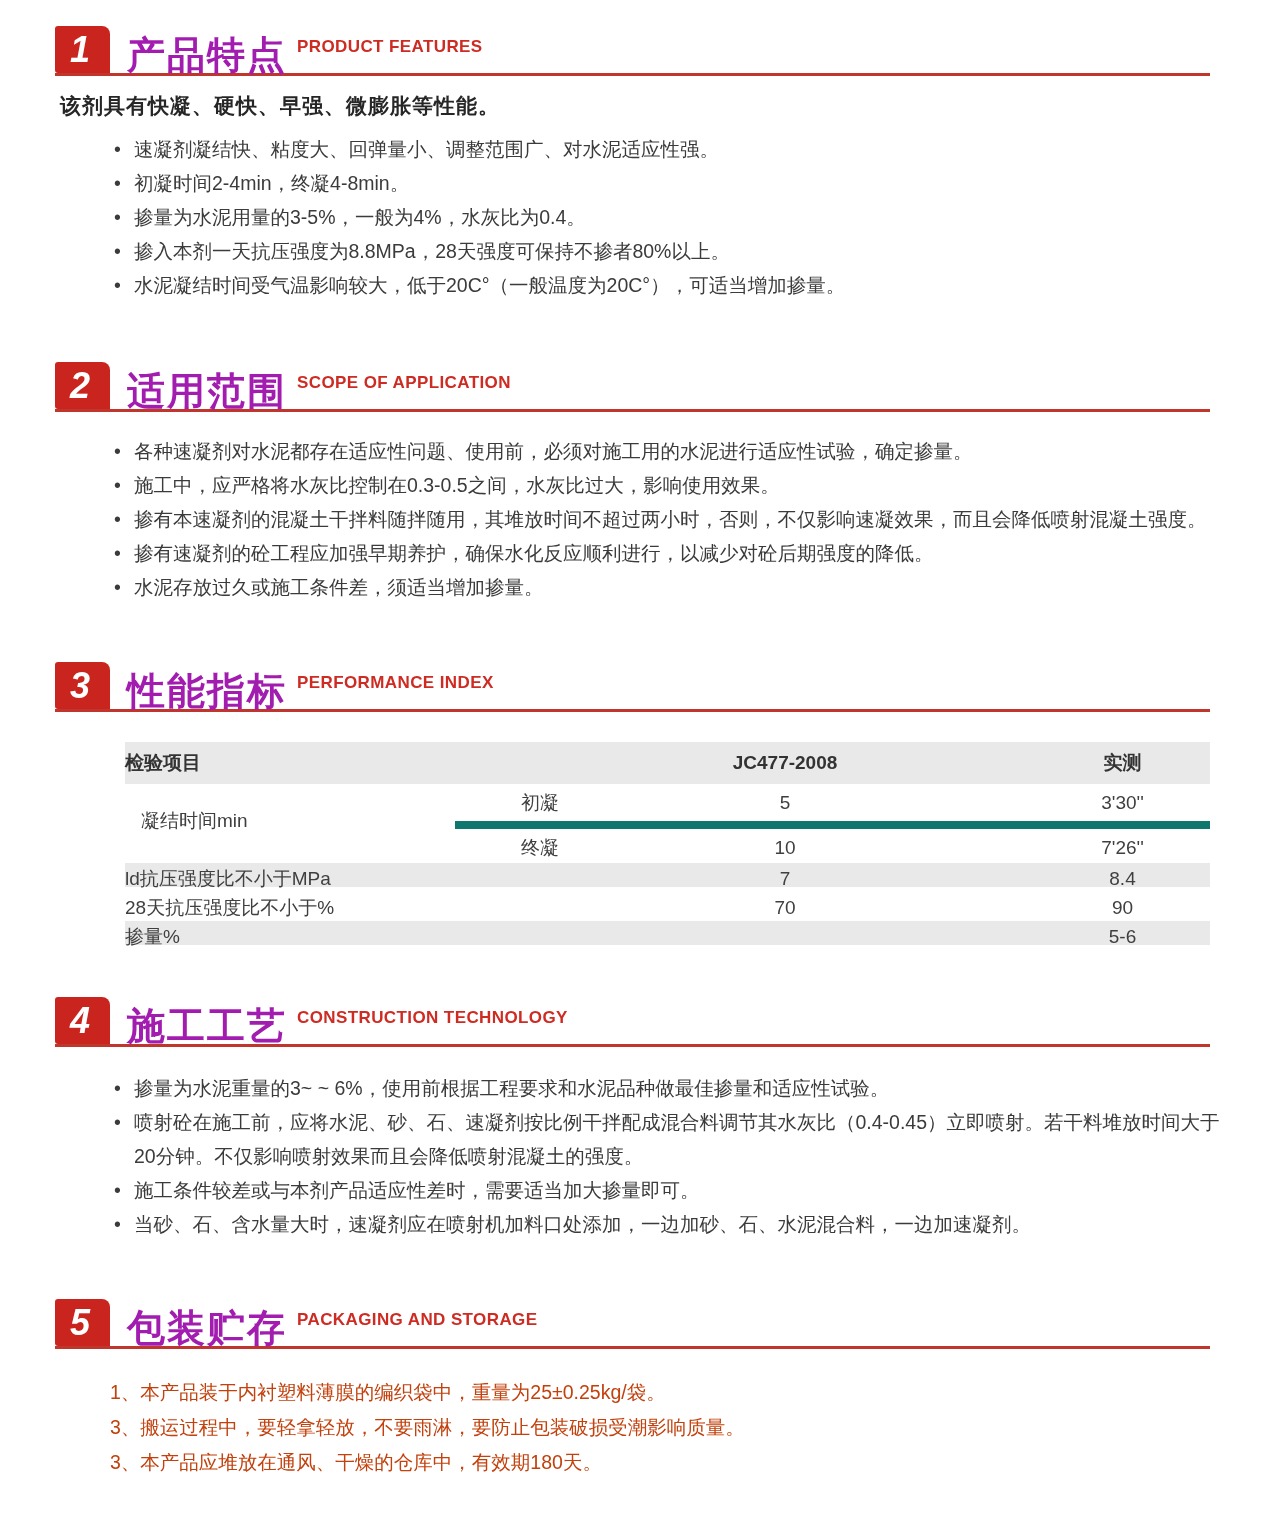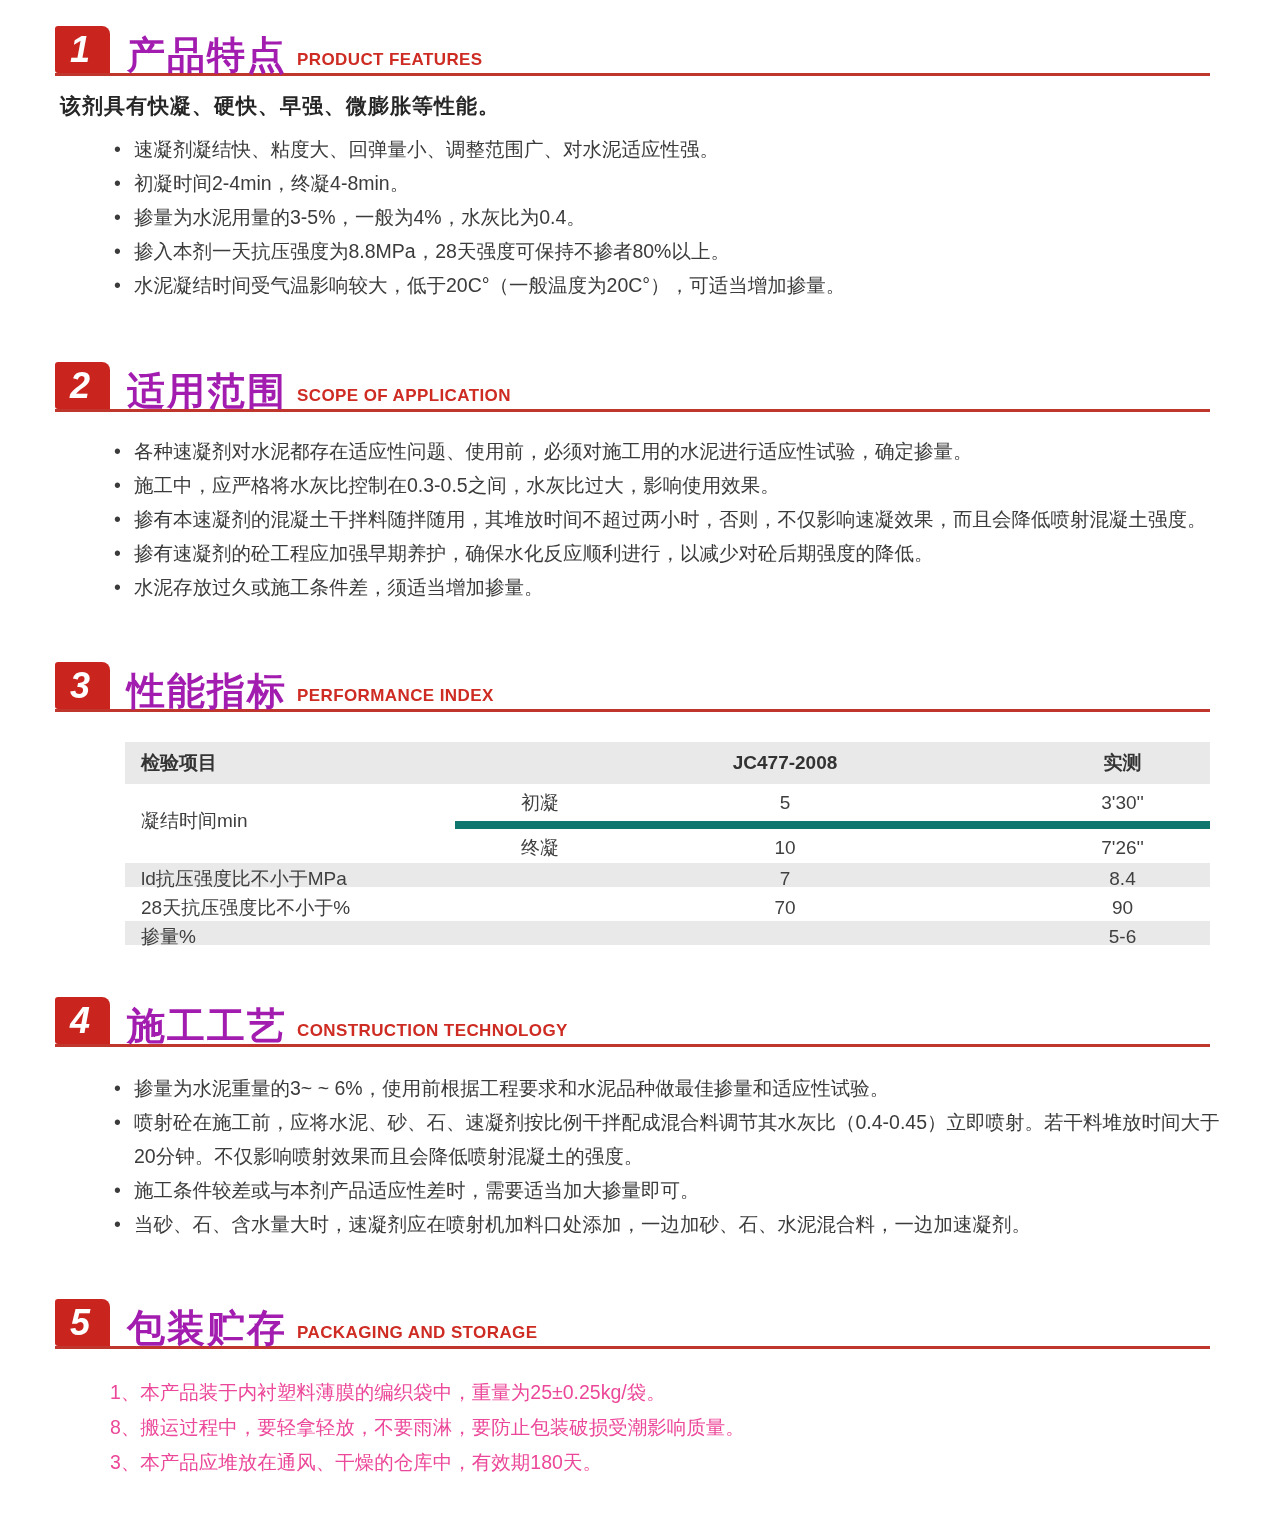--- a/index.html
+++ b/index.html
@@ -39,21 +39,21 @@
     line-height: 0.95;
     letter-spacing: 2px;
     margin-left: 17px;
   }
   .t-en {
     color: #ce2b23;
     font-size: 17px;
     font-weight: 700;
     letter-spacing: 0.4px;
     margin-left: 10px;
-    padding-bottom: 3px;
+    padding-bottom: 16px;
     white-space: nowrap;
   }
 
   
   .intro {
     margin: 16px 0 0 60px;
     font-size: 21px;
     font-weight: bold;
     color: #262626;
     letter-spacing: 1px;
@@ -77,42 +77,42 @@
     color: #3b3b3b;
   }
   ol.plist {
     list-style: none;
     margin: 26px 0 0 110px;
     width: 1110px;
   }
   ol.plist li {
     font-size: 19.5px;
     line-height: 35px;
-    color: #ec4899;
+    color: #c2410c;
   }
 
   
   .ptable {
     margin: 30px 0 0 125px;
     width: 1085px;
     font-size: 19px;
     color: #3f3f3f;
   }
   .tgrid {
     display: grid;
     grid-template-columns: 330px 170px 320px 1fr;
   }
   .t-headrow {
     background: #e9e9e9;
     height: 42px;
     line-height: 42px;
     font-weight: 600;
     color: #333333;
   }
-  .cell-left   { padding-left: 16px; text-align: left; }
+  .cell-left   { text-align: left; }
   .cell-center { text-align: center; }
   .cell-meas   { padding-left: 90px; text-align: center; }
 
   .t-group { grid-auto-rows: 37px; margin-top: 0; }
   .g-label {
     grid-row: 1 / 3; grid-column: 1;
     display: flex; align-items: center;
     padding-left: 16px;
   }
   .g-cell { line-height: 37px; }
@@ -218,17 +218,17 @@
     <li>当砂、石、含水量大时，速凝剂应在喷射机加料口处添加，一边加砂、石、水泥混合料，一边加速凝剂。</li>
   </ul>
 
   <div class="sec-head sp-s5">
     <div class="num-badge">5</div>
     <div class="t-cn">包装贮存</div>
     <div class="t-en">PACKAGING AND STORAGE</div>
   </div>
   <ol class="plist">
     <li>1、本产品装于内衬塑料薄膜的编织袋中，重量为25±0.25kg/袋。</li>
-    <li>8、搬运过程中，要轻拿轻放，不要雨淋，要防止包装破损受潮影响质量。</li>
+    <li>3、搬运过程中，要轻拿轻放，不要雨淋，要防止包装破损受潮影响质量。</li>
     <li>3、本产品应堆放在通风、干燥的仓库中，有效期180天。</li>
   </ol>
 
 </div>
 
 </body></html>

